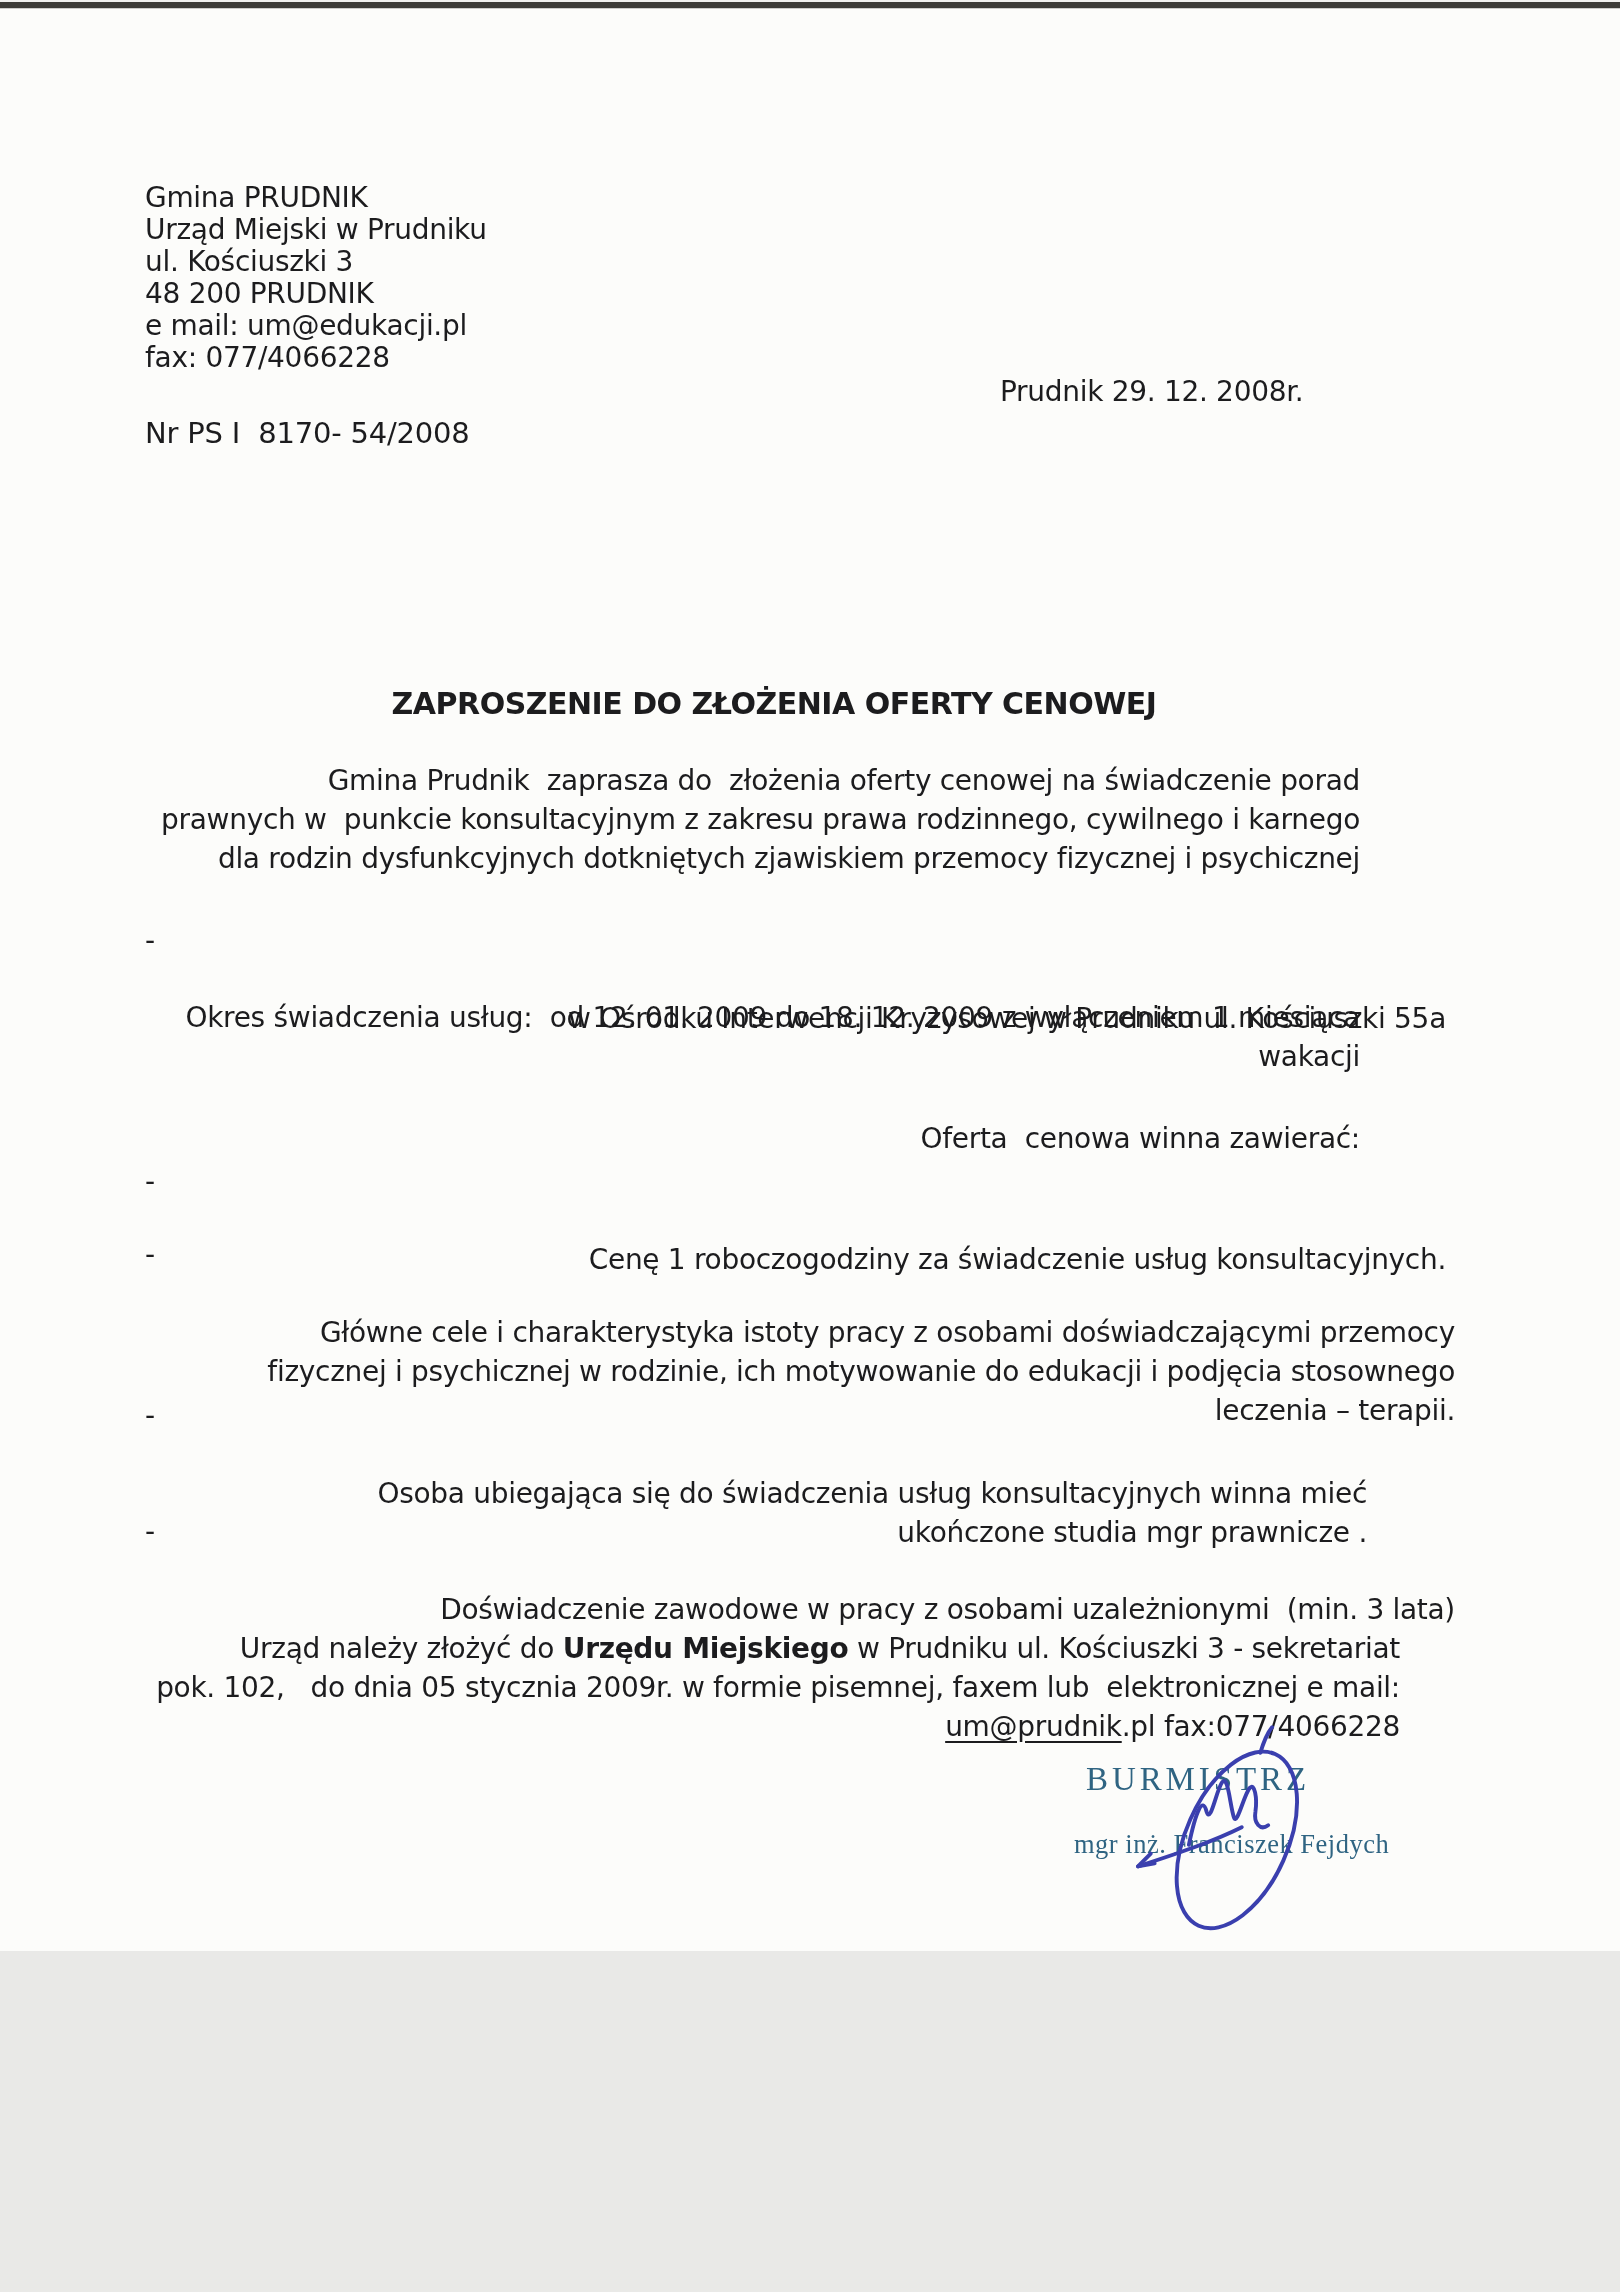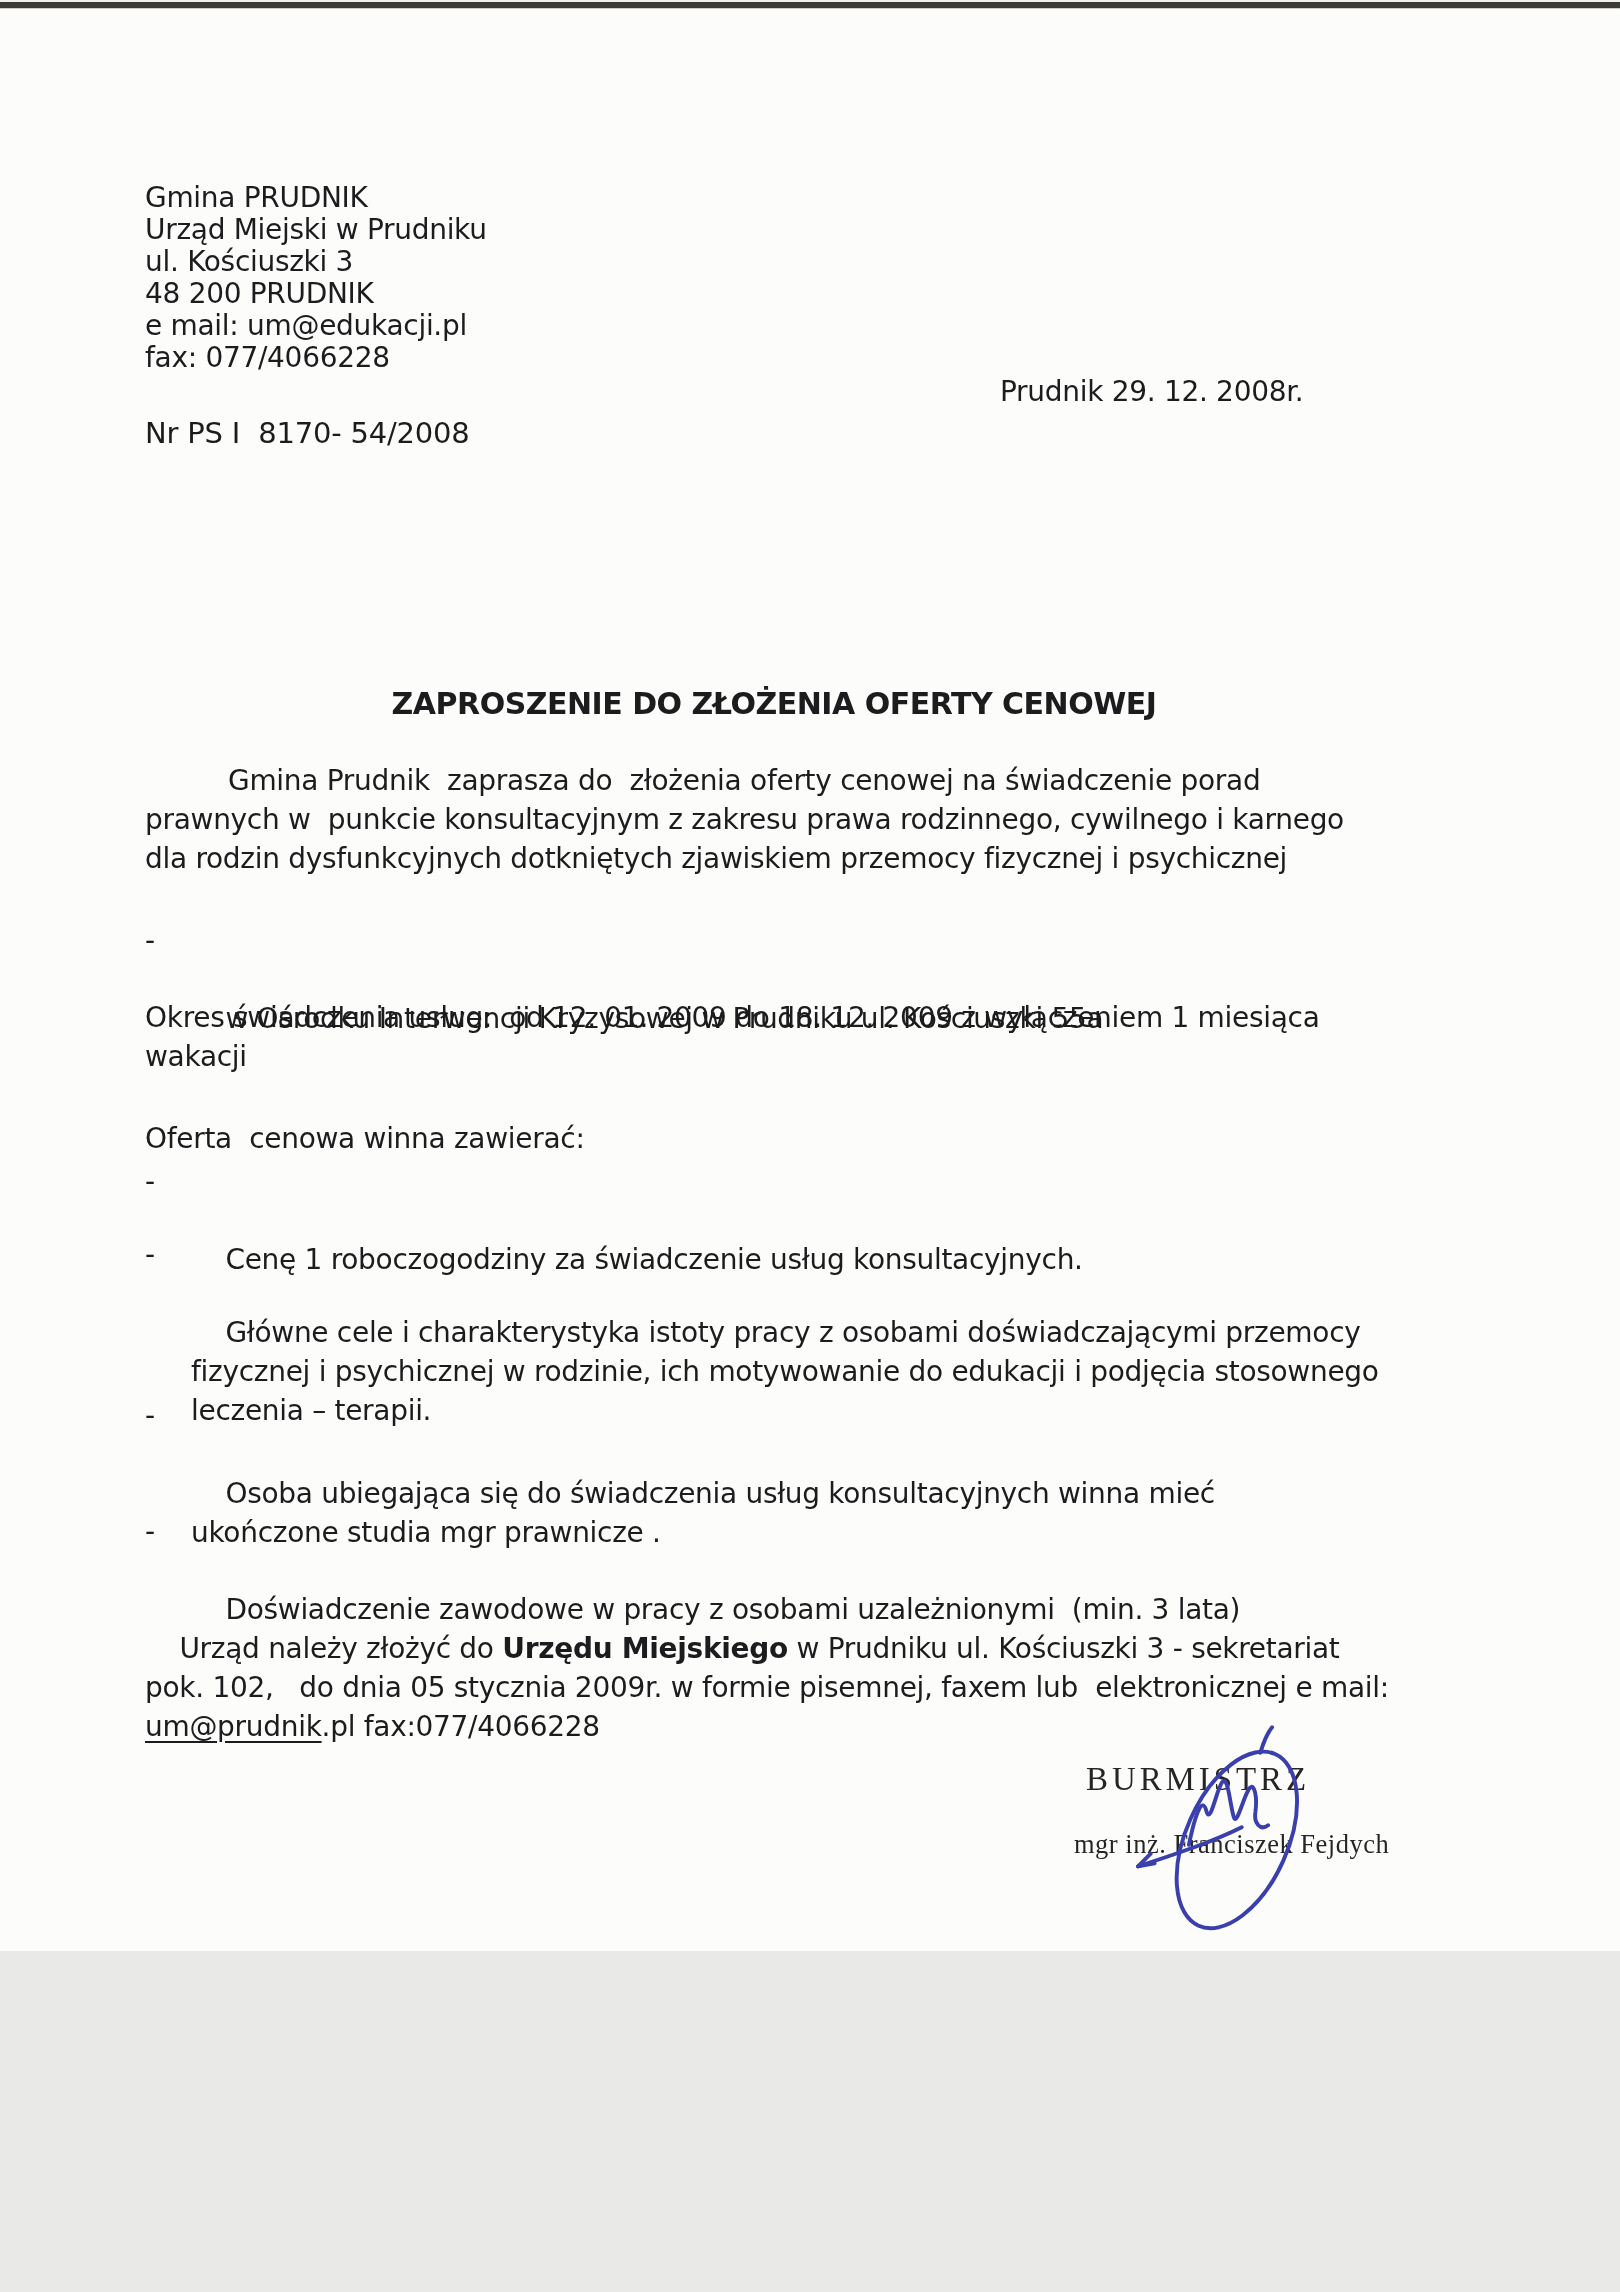--- a/index.html
+++ b/index.html
@@ -17,36 +17,36 @@
     background:linear-gradient(to bottom,#f0f0ee 0 2px,#3c3b37 2px 7.8px,rgba(60,59,55,.25) 7.8px 8.8px,transparent 8.8px);
   }
   .sender{left:145px;top:182px;font-size:28px;line-height:32px;letter-spacing:-0.3px;}
   .sender div{white-space:pre;}
   .date-line{left:1000px;top:375px;font-size:28px;letter-spacing:-0.3px;white-space:pre;}
   .ref-line{left:145px;top:416px;font-size:29px;letter-spacing:-0.2px;white-space:pre;}
   .doc-title{
     left:88px;top:686px;width:1372px;text-align:center;
     font-size:30px;font-weight:bold;letter-spacing:-0.5px;white-space:pre;
   }
-  .para{font-size:28px;line-height:39px;letter-spacing:-0.3px;white-space:pre-wrap;}
+  .para{font-size:28px;line-height:39px;letter-spacing:-0.3px;white-space:pre-wrap;text-align:right;}
   .p-intro{left:145px;top:761px;width:1215px;text-indent:83px;}
   .p-okres{left:145px;top:998px;width:1215px;}
   .p-heading{left:145px;top:1119px;width:1215px;}
   .p-submit{left:145px;top:1590px;width:1255px;}
   .list-item{padding-left:46px;}
   .list-item .dash{position:absolute;left:0;top:0;}
   .li-loc{left:145px;top:921px;width:1255px;}
   .li-r0{left:145px;top:1162px;width:1255px;}
   .li-r1{left:145px;top:1235px;width:1264px;}
   .li-r2{left:145px;top:1396px;width:1176px;}
   .li-r3{left:145px;top:1512px;width:1264px;}
   .u{text-decoration:underline;text-underline-offset:4.9px;}
   .stamp{
     font-family:"Liberation Serif","DejaVu Serif",serif;
-    color:#000000;opacity:.85;white-space:pre;
+    color:#0c4a6e;opacity:.85;white-space:pre;
   }
   .stamp-title{left:1086px;top:1761px;font-size:33px;letter-spacing:3.9px;}
   .stamp-name{left:1074px;top:1829px;font-size:26.5px;letter-spacing:0.5px;}
   .signature-svg{left:1093px;top:1725px;}
   .bleed-band{
     left:0;top:2227px;width:1620px;height:51px;
     background:
       radial-gradient(216px 19.6px at 68% 45%, rgba(110,125,160,.16), transparent 70%),
       radial-gradient(255px 19.6px at 82% 45%, rgba(110,125,160,.15), transparent 70%),
       radial-gradient(147px 17.6px at 48% 50%, rgba(110,125,160,.10), transparent 70%),

